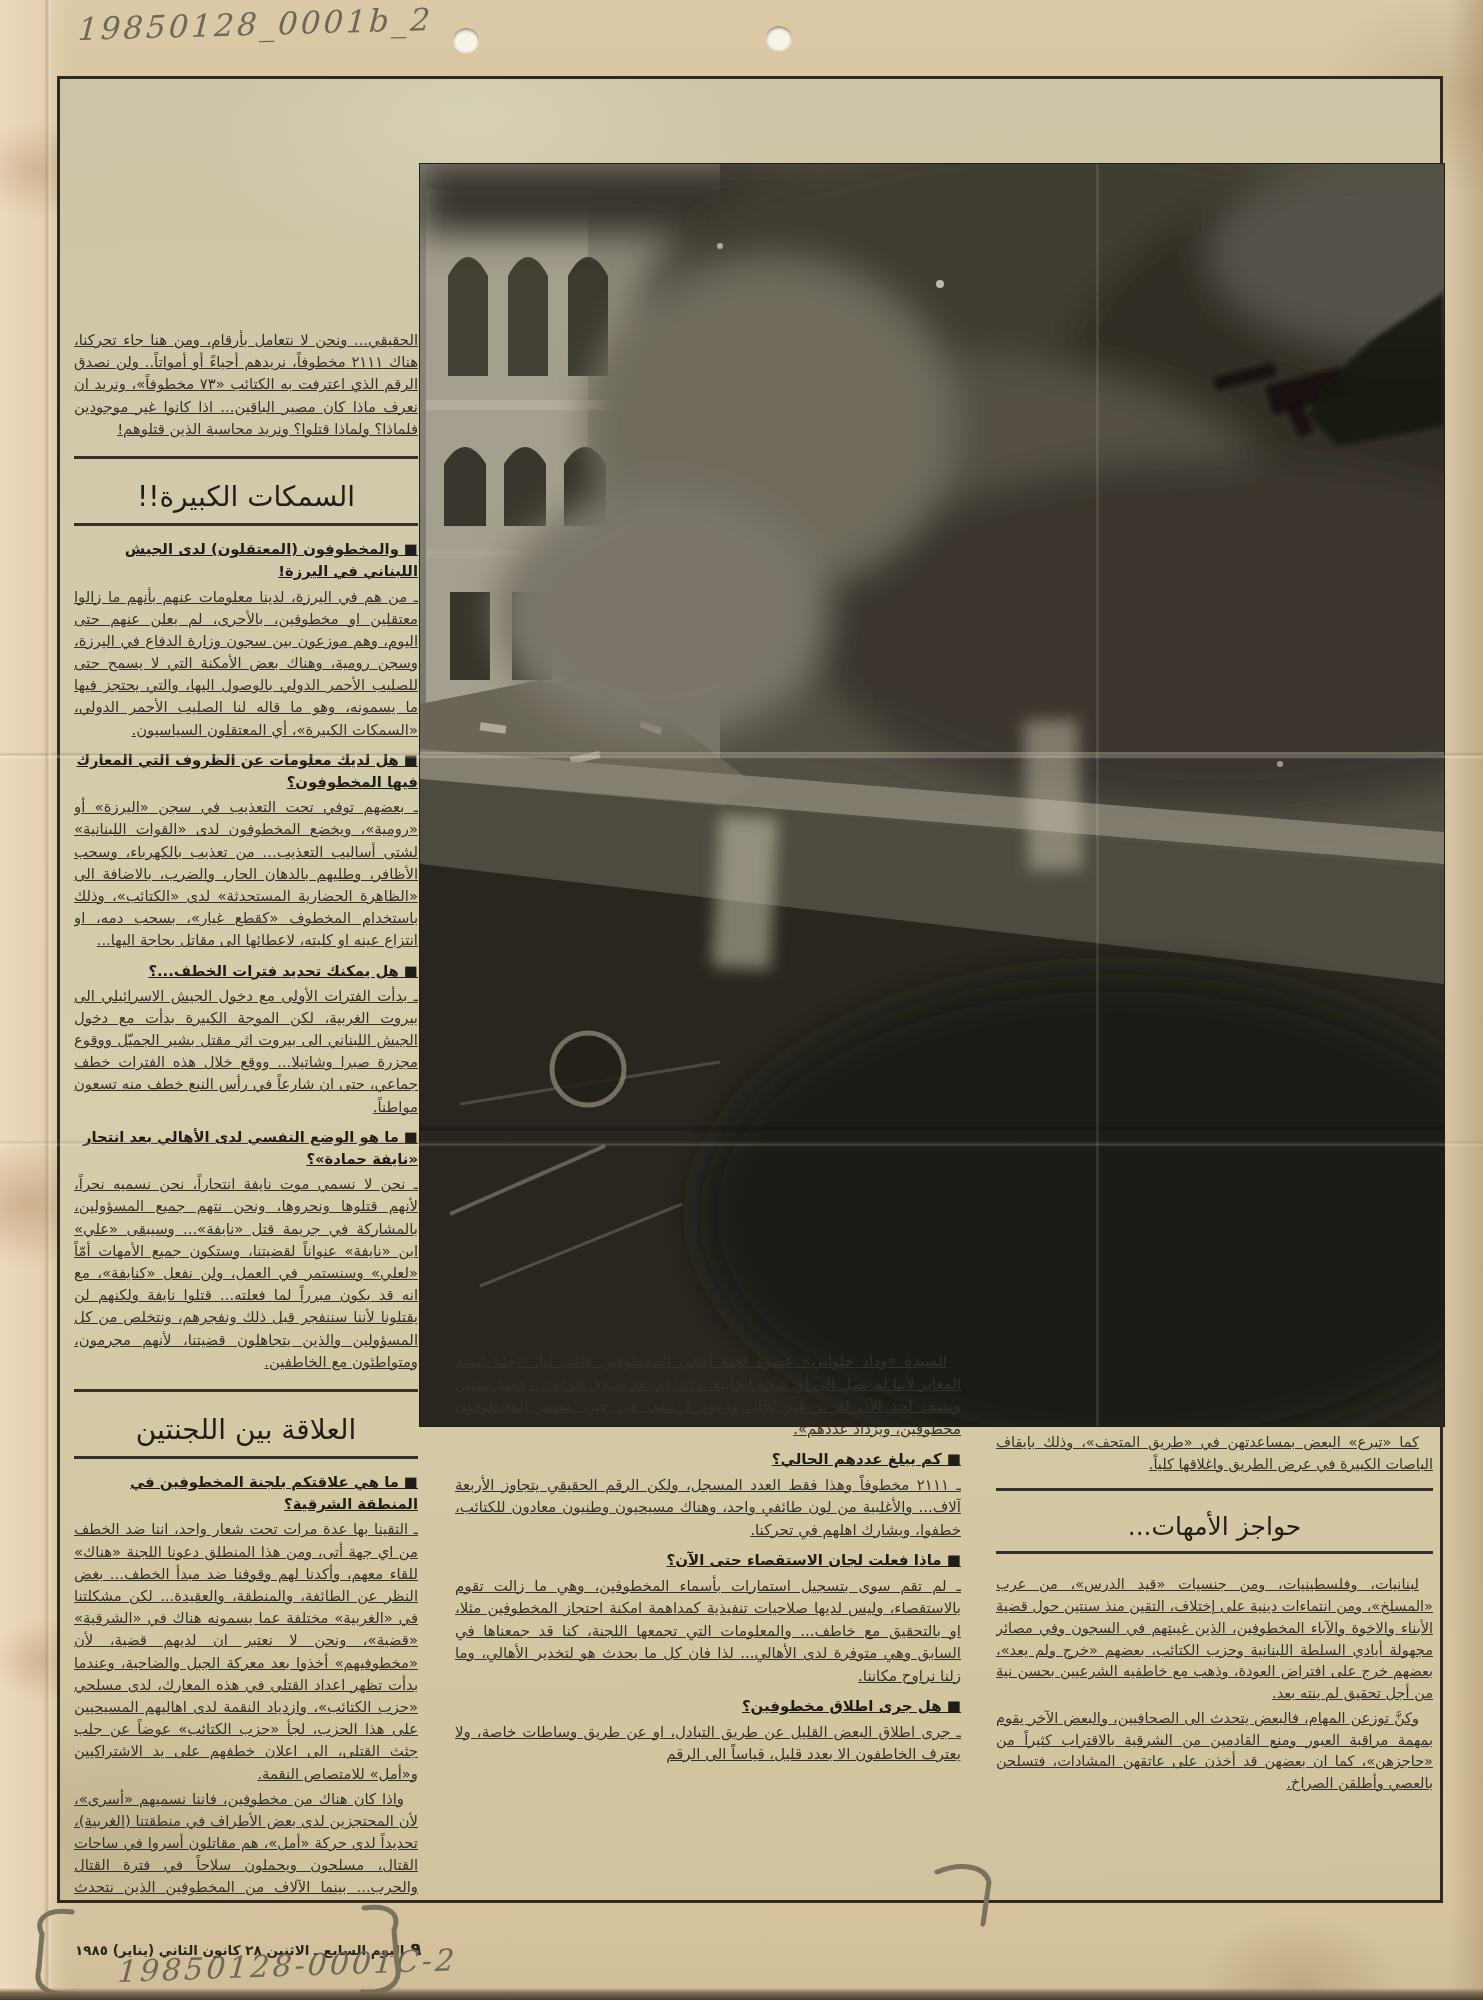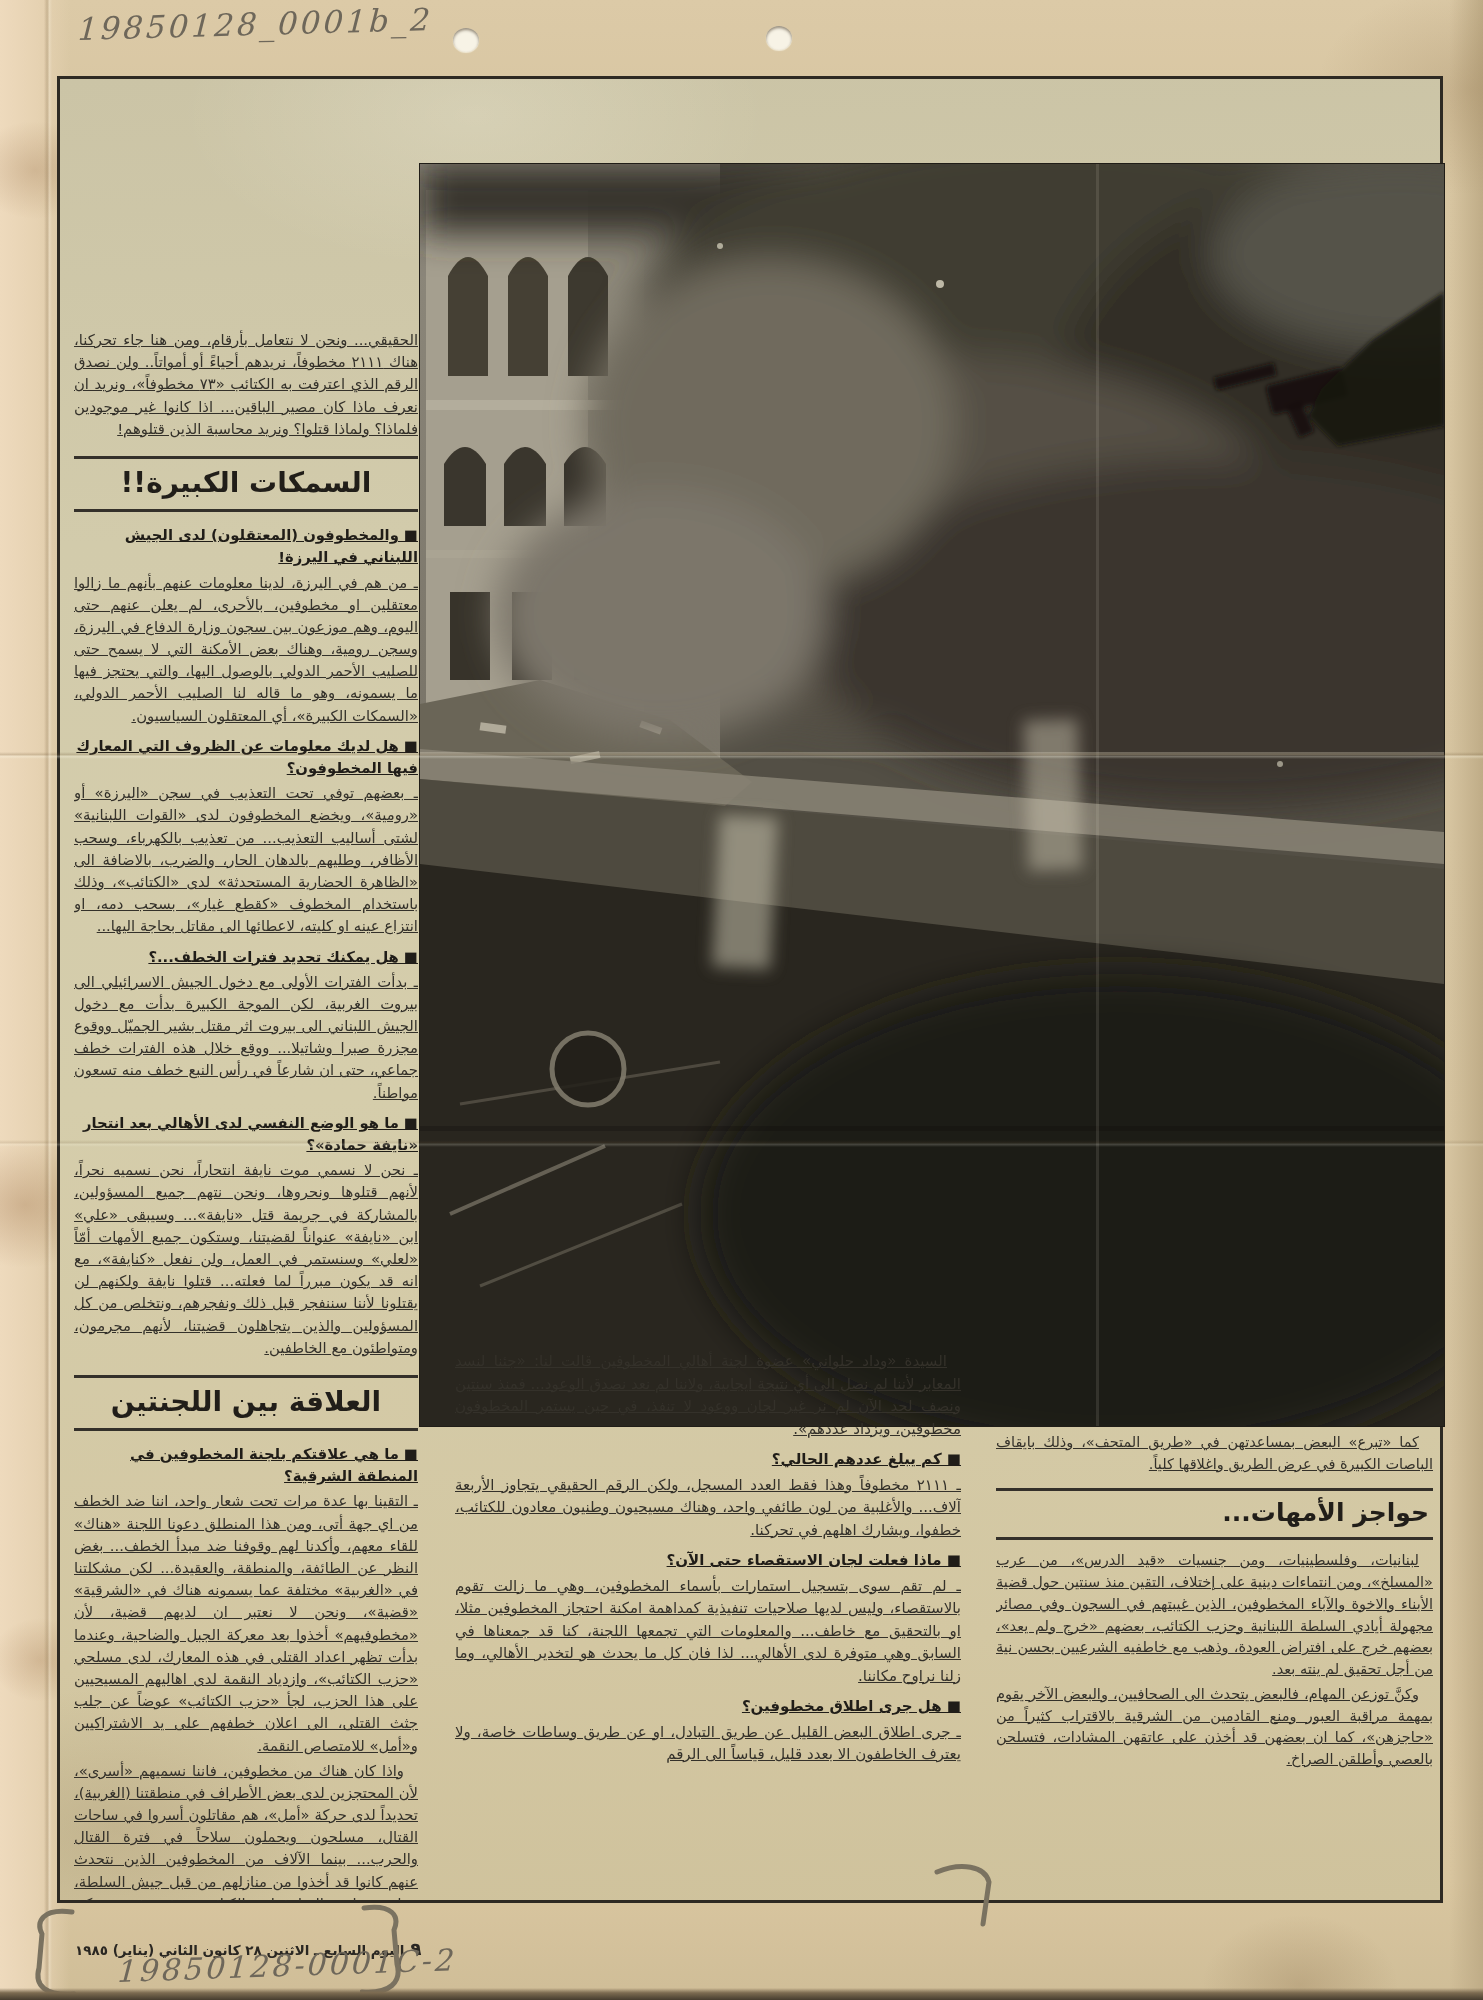--- a/index.html
+++ b/index.html
@@ -45,24 +45,24 @@
   
   .col{position:absolute; direction:rtl; text-align:justify; color:#34312a; box-sizing:border-box; overflow:hidden;}
   .col p{margin:0 0 3px;text-decoration:underline;}
   .col .q{font-weight:bold; color:#201d18; margin-top:8px; margin-bottom:3px; text-align:right;}
   .col .a{}
   .col-left{left:74px; top:79px; width:344px; height:1822px; padding-top:250px; font-size:14.8px; line-height:1.5;}
   .col-mid{left:455px; top:1350px; width:506px; height:472px; font-size:15px; line-height:1.5;}
   .col-right{left:996px; top:1432px; width:437px; height:472px; font-size:14.5px; line-height:1.5;}
   .headline{
     border-top:3px solid #34302a; border-bottom:3px solid #34302a;
-    margin:16px 0 12px; padding:8px 4px 10px;
-    font-size:28px; font-weight:bold; text-align:center; color:#211e19; line-height:1.15;
-  }
-  .col-right .headline{font-size:25px; margin:12px 0 10px;text-align:right;}
+    margin:16px 0 12px; padding:22px 4px 10px;
+    font-size:28px; font-weight:normal; text-align:center; color:#211e19; line-height:1.15;
+  }
+  .col-right .headline{font-size:25px; margin:12px 0 20px;}
   .indent{text-indent:14px;}
   
   .crease-h{position:absolute; left:0; width:1483px; height:7px; pointer-events:none;
     background:linear-gradient(180deg, rgba(110,88,55,0), rgba(110,88,55,.22) 35%, rgba(255,252,235,.30) 65%, rgba(110,88,55,0));}
   .crease-h.c1{top:752px;}
   .crease-h.c2{top:1140px; opacity:.6;}
   .crease-v{position:absolute; top:0; height:2000px; width:8px; left:44px; pointer-events:none;
     background:linear-gradient(90deg, rgba(120,95,60,0), rgba(120,95,60,.25) 40%, rgba(255,250,235,.25) 70%, rgba(120,95,60,0));}
   .table-edge{position:absolute; left:0; right:0; bottom:0; height:12px;
     background:linear-gradient(180deg, rgba(90,78,60,0), #7c6b51 40%, #463d2f);}

